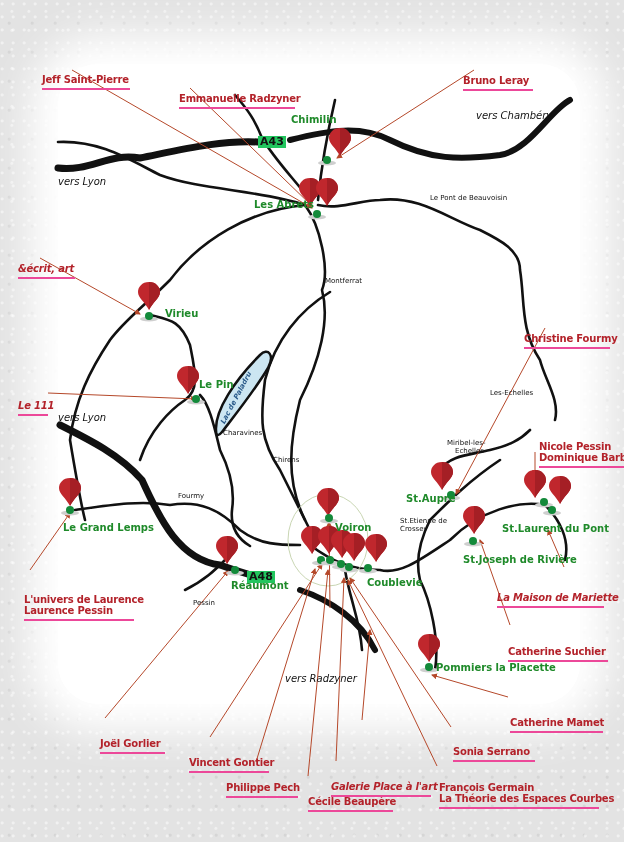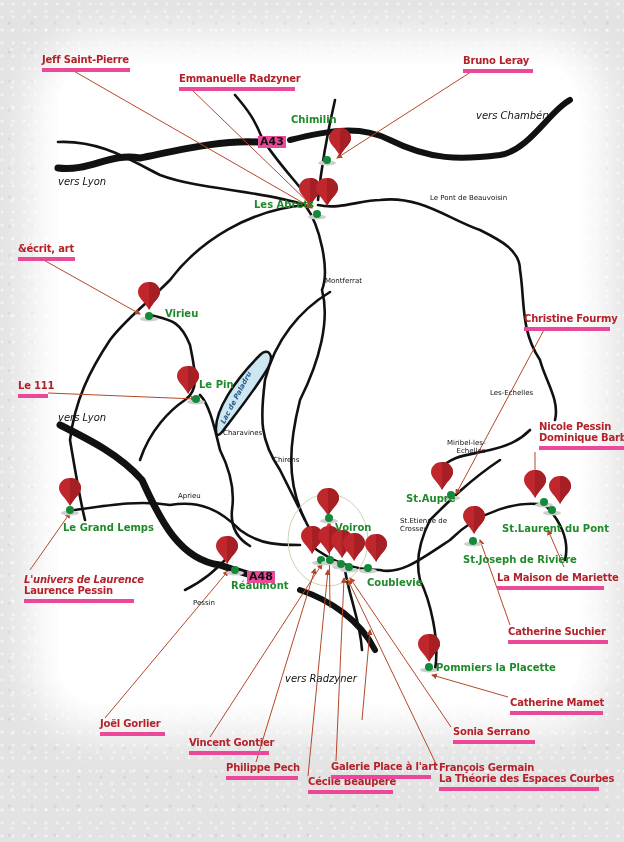--- a/index.html
+++ b/index.html
@@ -10,27 +10,27 @@
       radial-gradient(circle at 20% 30%, rgba(255,255,255,0.5) 0 1px, transparent 2px) 0 0/11px 13px,
       radial-gradient(circle at 70% 60%, rgba(255,255,255,0.45) 0 1px, transparent 2px) 0 0/17px 19px,
       radial-gradient(circle at 40% 80%, rgba(200,200,200,0.5) 0 1px, transparent 2px) 0 0/23px 29px,
       #e3e3e3; }
   .white-area { position:absolute; left:58px; top:64px; width:522px; height:640px;
     background:#fff; border-radius:40px;
     box-shadow:0 0 40px 28px #fff; }
   svg.map { position:absolute; left:0; top:0; }
   .lbl { position:absolute; white-space:nowrap; line-height:1.1; }
   .artist { color:#b3222a; font-size:10px; font-weight:bold; letter-spacing:-0.2px; }
-  .artist.it { }
+  .artist.it { font-style:italic; }
   .town { color:#1f8a2a; font-size:10px; font-weight:bold; }
   .place { color:#111; font-size:7px; }
   .dir { color:#111; font-size:10px; font-style:italic; }
-  .road { color:#111; font-size:11px; font-weight:bold; background:#ec4899; padding:0 2px; }
+  .road { color:#111; font-size:11px; font-weight:bold; background:#22c55e; padding:0 2px; }
   .lake { color:#2a5a8a; font-size:7px; font-weight:bold; font-style:italic; transform:rotate(-62deg); transform-origin:left top; }
-  .ul { border-bottom:4px solid #ec4899; padding-bottom:3px; display:inline-block; }
+  .ul { border-bottom:2px solid #ec4899; padding-bottom:3px; display:inline-block;margin-top:20px; }
 </style>
 </head>
 <body>
 
 <div class="paper"></div>
 <div class="white-area"></div>
 
 <svg class="map" width="624" height="842" viewBox="0 0 624 842">
   <defs>
     <g id="pin">
@@ -158,44 +158,44 @@
 <div class="lbl town" style="left:367px;top:577px">Coublevie</div>
 <div class="lbl town" style="left:406px;top:493px">St.Aupre</div>
 <div class="lbl town" style="left:502px;top:523px">St.Laurent du Pont</div>
 <div class="lbl town" style="left:463px;top:554px">St.Joseph de Rivière</div>
 <div class="lbl town" style="left:436px;top:662px">Pommiers la Placette</div>
 
 <div class="lbl place" style="left:430px;top:195px">Le Pont de Beauvoisin</div>
 <div class="lbl place" style="left:325px;top:278px">Montferrat</div>
 <div class="lbl place" style="left:223px;top:430px">Charavines</div>
 <div class="lbl place" style="left:273px;top:457px">Chirens</div>
-<div class="lbl place" style="left:178px;top:493px">Aprieu</div>
+<div class="lbl place" style="left:178px;top:493px">Fourmy</div>
 <div class="lbl place" style="left:193px;top:600px">Pessin</div>
 <div class="lbl place" style="left:490px;top:390px">Les-Echelles</div>
-<div class="lbl place" style="left:447px;top:440px;text-align:right">
+<div class="lbl place" style="left:447px;top:440px;text-align:left">
   <div>Miribel-les-</div>
   <div style="padding-left:8px">Echelles</div>
 </div>
 <div class="lbl place" style="left:400px;top:518px;text-align:left">
   <div>St.Etienne de</div>
   <div>Crossey</div>
 </div>
 
 <div class="lbl artist ul" style="left:42px;top:54px;width:88px">Jeff Saint-Pierre</div>
 <div class="lbl artist ul" style="left:179px;top:73px;width:116px">Emmanuelle Radzyner</div>
 <div class="lbl artist ul" style="left:463px;top:55px;width:70px">Bruno Leray</div>
 <div class="lbl artist it ul" style="left:18px;top:243px;width:57px">&amp;écrit, art</div>
 <div class="lbl artist it ul" style="left:18px;top:380px;width:30px">Le 111</div>
 <div class="lbl artist ul" style="left:524px;top:313px;width:86px">Christine Fourmy</div>
 <div class="lbl artist ul" style="left:539px;top:421px;width:90px">
   <div>Nicole Pessin</div>
   <div>Dominique Barbier</div>
 </div>
 <div class="lbl artist ul" style="left:24px;top:574px;width:110px">
-  <div class="it" style="font-style:italic">L'univers de Laurence</div>
+  <div class="it" style="">L'univers de Laurence</div>
   <div>Laurence Pessin</div>
 </div>
 <div class="lbl artist it ul" style="left:497px;top:572px;width:107px">La Maison de Mariette</div>
 <div class="lbl artist ul" style="left:508px;top:626px;width:100px">Catherine Suchier</div>
 <div class="lbl artist ul" style="left:510px;top:697px;width:93px">Catherine Mamet</div>
 <div class="lbl artist ul" style="left:100px;top:718px;width:65px">Joël Gorlier</div>
 <div class="lbl artist ul" style="left:189px;top:737px;width:80px">Vincent Gontier</div>
 <div class="lbl artist ul" style="left:226px;top:762px;width:72px">Philippe Pech</div>
 <div class="lbl artist ul" style="left:308px;top:776px;width:85px">Cécile Beaupère</div>
 <div class="lbl artist it ul" style="left:331px;top:761px;width:100px">Galerie Place à l'art</div>

